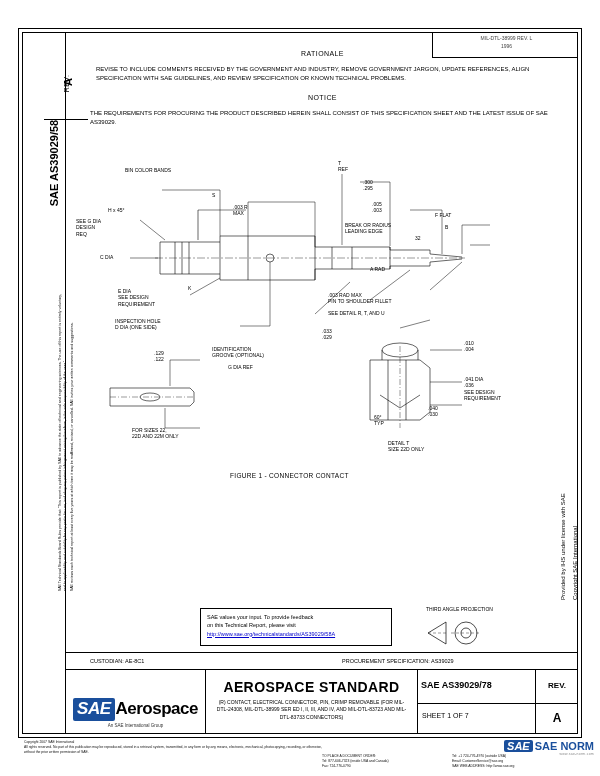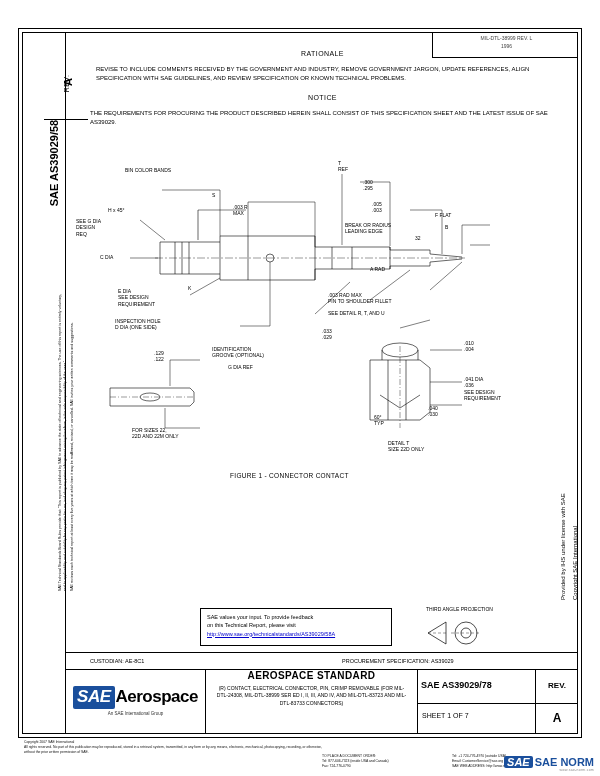--- a/index.html
+++ b/index.html
@@ -213,23 +213,24 @@
     box-sizing: border-box;
     text-align: center;
   }
   .tb-right {
     position: absolute;
     left: 352px; top: 0;
     width: 160px; height: 64px;
     box-sizing: border-box;
   }
   .tb-mid-title {
-    font-size: 10px;
+    font-size: 14px;
     font-weight: bold;
     letter-spacing: .4px;
+    margin-top: 9px;
   }
   .tb-mid-sub {
     font-size: 5px;
     line-height: 1.45;
     margin-top: 4px;
     padding: 0 8px;
   }
   .tb-doc {
     position: absolute;
     left: 0; top: 0;
@@ -267,21 +268,21 @@
     width: 42px; height: 30px;
     box-sizing: border-box;
     font-size: 12px;
     font-weight: bold;
     text-align: center;
     padding-top: 7px;
   }
   .sae-logo {
     font-size: 17px;
     font-weight: bold;
-    margin-top: 16px;
+    margin-top: 28px;
     letter-spacing: -.5px;
   }
   .sae-logo .mark {
     display: inline-block;
     background: #1a4f9c;
     color: #fff;
     padding: 1px 4px 2px 4px;
     border-radius: 2px;
     font-style: italic;
     margin-right: 1px;
@@ -300,21 +301,21 @@
     font-size: 3.4px;
     line-height: 1.45;
     color: #111;
   }
   .footer .col-left { position: absolute; left: 2px; top: 0; width: 300px; }
   .footer .col-mid { position: absolute; left: 300px; top: 14px; width: 140px; }
   .footer .col-right { position: absolute; left: 430px; top: 14px; width: 130px; }
   
   .watermark {
     position: absolute;
-    right: 6px; bottom: 4px;
+    right: 6px; bottom: 20px;
     font-size: 11px;
     font-weight: bold;
     color: #1a4f9c;
   }
   .watermark .box {
     display: inline-block;
     background: #1a4f9c;
     color: #fff;
     font-style: italic;
     padding: 0 3px;

